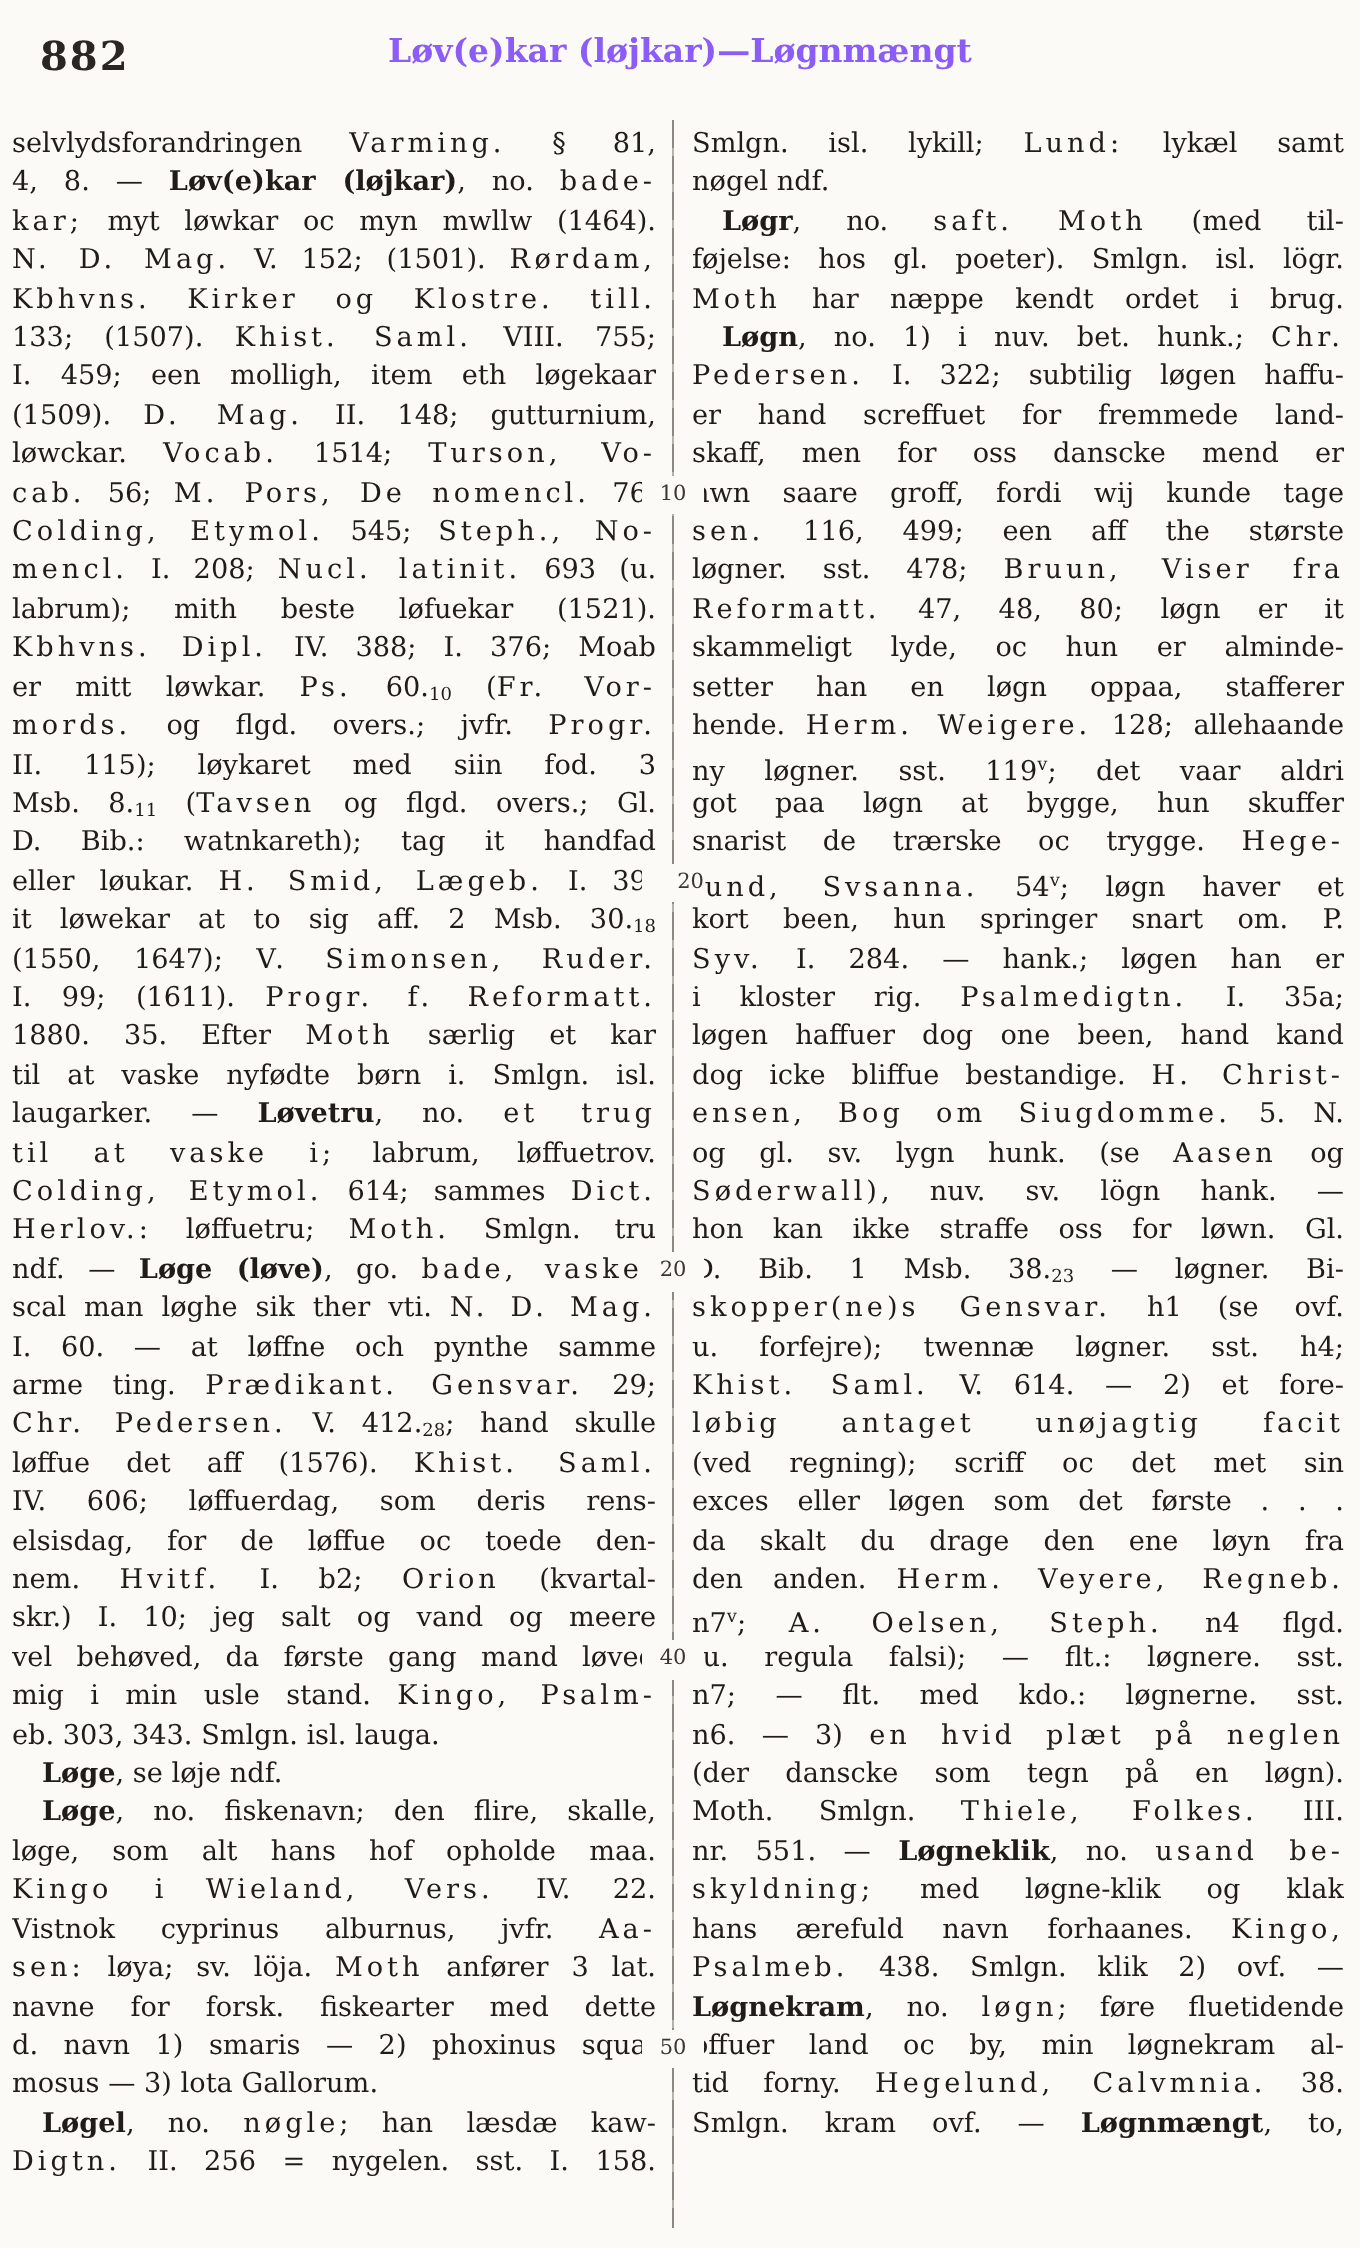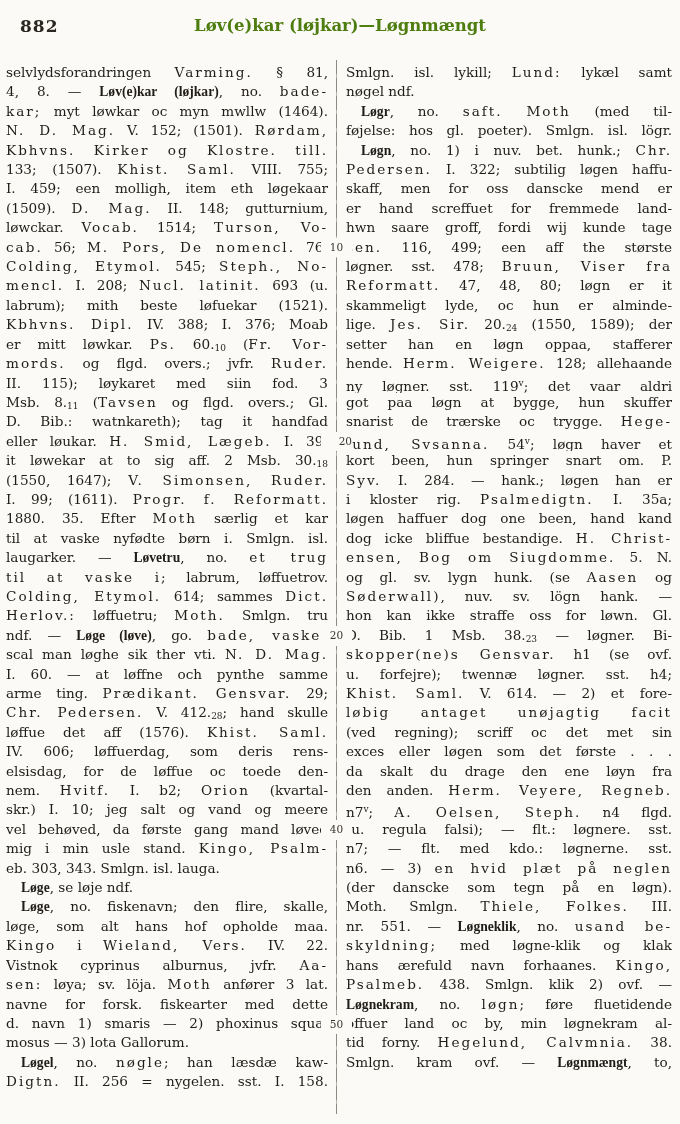--- a/index.html
+++ b/index.html
@@ -4,34 +4,34 @@
 <style>
   html,body{margin:0;padding:0;}
   body{
     width:680px;height:1124px;position:relative;
     background:#fbfaf6;color:#201d19;
     font-family:"DejaVu Serif", serif;
     overflow:hidden;
   }
   
   .pagehead{position:absolute;top:12px;left:0;width:680px;height:30px;}
-  .pagenum{position:absolute;left:20px;top:4px;font-size:17px;font-weight:bold;letter-spacing:1px;color:#2a2723;}
-  .headtitle{position:absolute;left:0;right:0;top:4px;text-align:center;font-size:16.5px;font-weight:bold;color:#4d7c0f;}
+  .pagenum{position:absolute;left:20px;top:4px;font-size:20px;font-weight:bold;letter-spacing:1px;color:#2a2723;}
+  .headtitle{position:absolute;left:0;right:0;top:4px;text-align:center;font-size:16.5px;font-weight:bold;color:#8b5cf6;}
   
   .col{position:absolute;top:63px;}
   .col-left{left:6px;width:322px;}
   .col-right{left:346px;width:326px;}
   .line{
     height:19.42px;line-height:19.42px;font-size:13.6px;
     text-align:justify;text-align-last:justify;
     overflow:hidden;white-space:normal;
   }
   .line.nj{text-align-last:left;}
   .line.ind{padding-left:15px;}
-  .b{font-weight:bold;font-family:Liberation Serif, serif;}
+  .b{font-weight:bold;}
   .g{letter-spacing:2px;}
   .sub{font-size:9px;vertical-align:-2px;letter-spacing:0;}
   .sup{font-size:9px;vertical-align:5px;letter-spacing:0;}
   
   .divider{position:absolute;left:336px;top:60px;height:1054px;width:1px;
     background:repeating-linear-gradient(to bottom,#8d8a84 0 14px,#b5b2aa 14px 18px);}
   
   .gutternum{position:absolute;left:321px;width:31px;text-align:center;
     font-size:10.5px;line-height:19.42px;height:19.42px;color:#3a3630;
     background:#fbfaf6;}
@@ -55,21 +55,21 @@
     <div class="line">133; (1507). <span class="g">Khist. Saml.</span> VIII. 755;</div>
     <div class="line">I. 459; een molligh, item eth løgekaar</div>
     <div class="line">(1509). <span class="g">D. Mag.</span> II. 148; gutturnium,</div>
     <div class="line">løwckar. <span class="g">Vocab.</span> 1514; <span class="g">Turson, Vo-</span></div>
     <div class="line"><span class="g">cab.</span> 56; <span class="g">M. Pors, De nomencl.</span> 76;</div>
     <div class="line"><span class="g">Colding, Etymol.</span> 545; <span class="g">Steph., No-</span></div>
     <div class="line"><span class="g">mencl.</span> I. 208; <span class="g">Nucl. latinit.</span> 693 (u.</div>
     <div class="line">labrum); mith beste løfuekar (1521).</div>
     <div class="line"><span class="g">Kbhvns. Dipl.</span> IV. 388; I. 376; Moab</div>
     <div class="line">er mitt løwkar. <span class="g">Ps.</span> 60.<span class="sub">10</span> (<span class="g">Fr. Vor-</span></div>
-    <div class="line"><span class="g">mords.</span> og flgd. overs.; jvfr. <span class="g">Ruder.</span></div>
+    <div class="line"><span class="g">mords.</span> og flgd. overs.; jvfr. <span class="g">Progr.</span></div>
     <div class="line">II. 115); løykaret med siin fod. 3</div>
     <div class="line">Msb. 8.<span class="sub">11</span> (<span class="g">Tavsen</span> og flgd. overs.; Gl.</div>
     <div class="line">D. Bib.: watnkareth); tag it handfad</div>
     <div class="line">eller løukar. <span class="g">H. Smid, Lægeb.</span> I. 39;</div>
     <div class="line">it løwekar at to sig aff. 2 Msb. 30.<span class="sub">18</span></div>
     <div class="line">(1550, 1647); <span class="g">V. Simonsen, Ruder.</span></div>
     <div class="line">I. 99; (1611). <span class="g">Progr. f. Reformatt.</span></div>
     <div class="line">1880. 35. Efter <span class="g">Moth</span> særlig et kar</div>
     <div class="line">til at vaske nyfødte børn i. Smlgn. isl.</div>
     <div class="line">laugarker. — <span class="b">Løvetru</span>, no. <span class="g">et trug</span></div>
@@ -99,30 +99,30 @@
     <div class="line">d. navn 1) smaris — 2) phoxinus squa-</div>
     <div class="line nj">mosus — 3) lota Gallorum.</div>
     <div class="line ind"><span class="b">Løgel</span>, no. <span class="g">nøgle</span>; han læsdæ kaw-</div>
     <div class="line"><span class="g">Digtn.</span> II. 256 = nygelen. sst. I. 158.</div>
   </div>
 <div class="col col-right" id="col-right">
     <div class="line">Smlgn. isl. lykill; <span class="g">Lund:</span> lykæl samt</div>
     <div class="line nj">nøgel ndf.</div>
     <div class="line ind"><span class="b">Løgr</span>, no. <span class="g">saft.</span> <span class="g">Moth</span> (med til-</div>
     <div class="line">føjelse: hos gl. poeter). Smlgn. isl. lögr.</div>
+    <div class="line"><span class="g">Moth</span> har næppe kendt ordet i brug.</div>
     <div class="line ind"><span class="b">Løgn</span>, no. 1) i nuv. bet. hunk.; <span class="g">Chr.</span></div>
     <div class="line"><span class="g">Pedersen.</span> I. 322; subtilig løgen haffu-</div>
+    <div class="line">er hand screffuet for fremmede land-</div>
     <div class="line">skaff, men for oss danscke mend er</div>
-    <div class="line">er hand screffuet for fremmede land-</div>
     <div class="line">hwn saare groff, fordi wij kunde tage</div>
     <div class="line"><span class="g">sen.</span> 116, 499; een aff the største</div>
     <div class="line">løgner. sst. 478; <span class="g">Bruun, Viser fra</span></div>
     <div class="line"><span class="g">Reformatt.</span> 47, 48, 80; løgn er it</div>
     <div class="line">skammeligt lyde, oc hun er alminde-</div>
-    <div class="line">lige. <span class="g">Jes. Sir.</span> 20.<span class="sub">24</span> (1550, 1589); der</div>
     <div class="line">setter han en løgn oppaa, stafferer</div>
     <div class="line">hende. <span class="g">Herm. Weigere.</span> 128; allehaande</div>
     <div class="line">ny løgner. sst. 119<span class="sup">v</span>; det vaar aldri</div>
     <div class="line">got paa løgn at bygge, hun skuffer</div>
     <div class="line">snarist de trærske oc trygge. <span class="g">Hege-</span></div>
     <div class="line"><span class="g">lund, Svsanna.</span> 54<span class="sup">v</span>; løgn haver et</div>
     <div class="line">kort been, hun springer snart om. P.</div>
     <div class="line"><span class="g">Syv.</span> I. 284. — hank.; løgen han er</div>
     <div class="line">i kloster rig. <span class="g">Psalmedigtn.</span> I. 35a;</div>
     <div class="line">løgen haffuer dog one been, hand kand</div>

